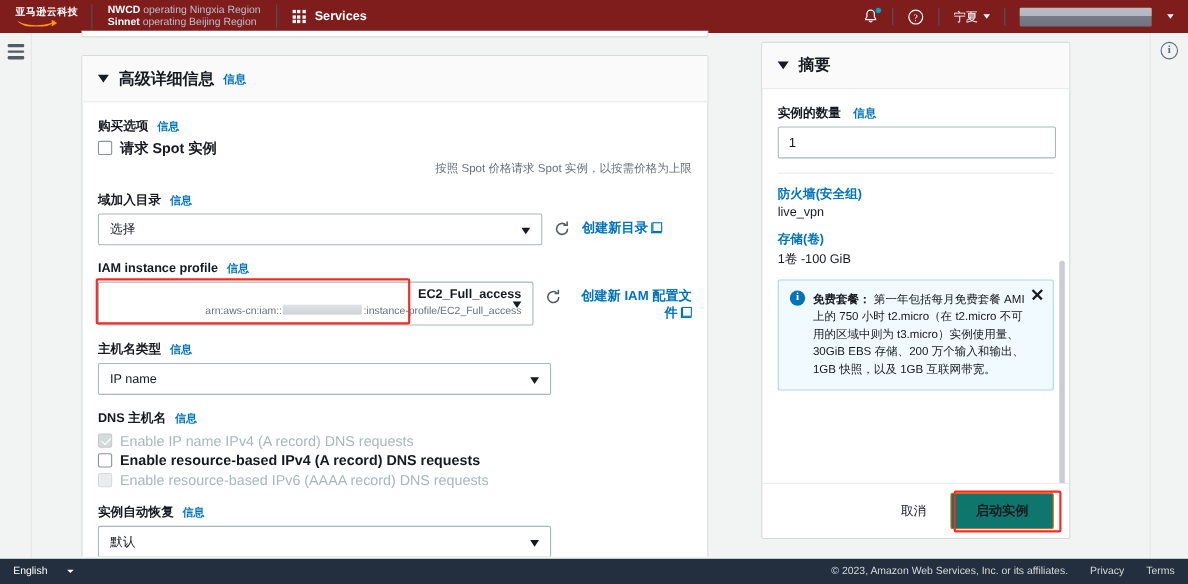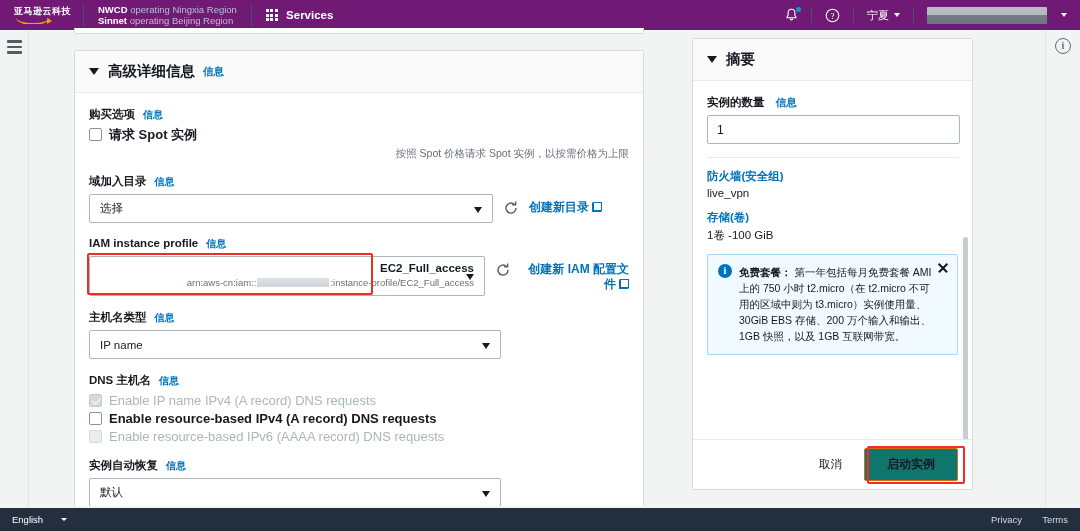--- a/index.html
+++ b/index.html
@@ -7,21 +7,21 @@
     width: 1080px; height: 531px;
     font-family: "Liberation Sans", "DejaVu Sans", sans-serif;
     background: #f2f3f3;
     overflow: hidden;
   }
   body { position: relative; }
 
   
   #topnav {
     position: absolute; top: 0; left: 0; width: 1080px; height: 30px;
-    background: #701a75; display: flex; align-items: center;
+    background: #7f1d1d; display: flex; align-items: center;
     color: #fff;
   }
   .logo-block { display: flex; align-items: center; padding: 0 12px 0 14px; }
   .logo-cn {
     font-size: 9px; font-weight: bold; color: #fff; letter-spacing: .5px;
     line-height: 10px; position: relative;
   }
   .logo-smile {
     display: block; width: 40px; height: 7px; margin-top: 1px;
     position: relative; overflow: hidden;
@@ -508,16 +508,17 @@
     <div class="hl-box" style="right:7px; top:6px; width:98px; height:38px;"></div>
   </div>
 </div>
 
 <div id="footer">
   <span class="lang">
     <span>English</span>
     <span class="caret-w"></span>
   </span>
   <span class="foot-right">
+    <span class="foot-copy">© 2023, Amazon Web Services, Inc. or its affiliates.</span>
     <a>Privacy</a>
     <a>Terms</a>
   </span>
 </div>
 
 </body></html>

